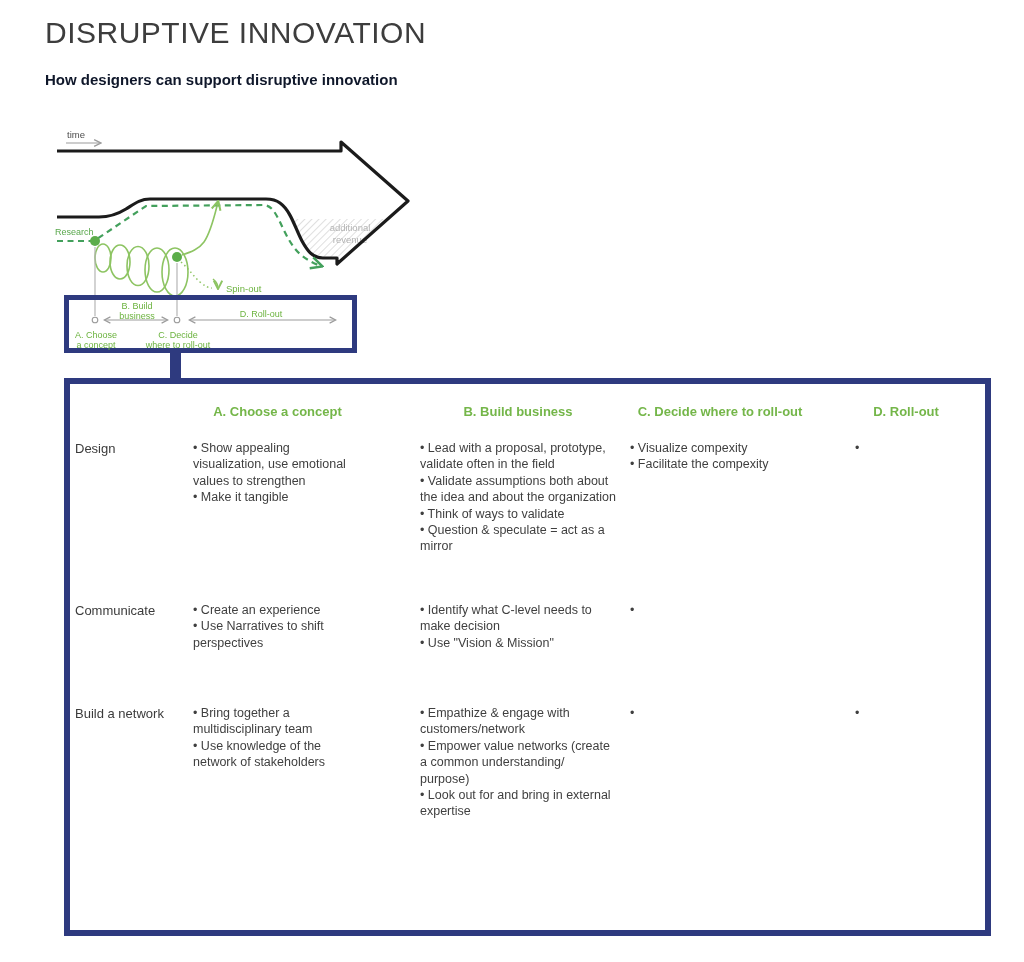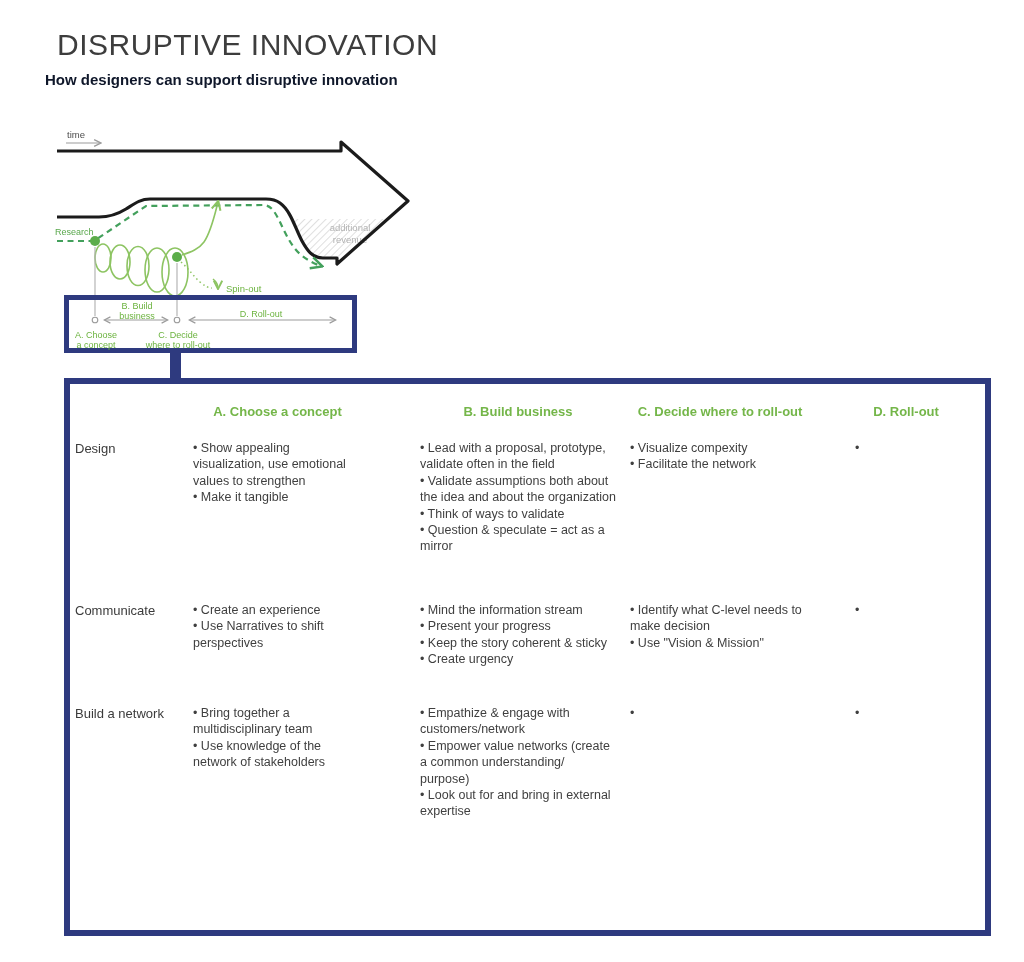--- a/index.html
+++ b/index.html
@@ -2,21 +2,21 @@
 <html><head>
 <meta charset="utf-8">
 <style>
   html,body{margin:0;padding:0;background:#ffffff;}
   body{
     width:1024px;height:962px;position:relative;overflow:hidden;
     font-family:"Liberation Sans","DejaVu Sans",sans-serif;
     -webkit-font-smoothing:antialiased;
   }
   .page-title{
-    position:absolute;left:45px;top:16px;margin:12px;
+    position:absolute;left:45px;top:16px;margin:0;
     font-size:30px;font-weight:400;letter-spacing:.5px;color:#3d3d3d;
   }
   .page-subtitle{
     position:absolute;left:45px;top:71px;margin:0;
     font-size:15px;font-weight:700;color:#0f172a;
   }
   .diagram-svg{position:absolute;left:0;top:0;}
 
   
   .matrix-panel{
@@ -136,37 +136,31 @@
           <div class="bullet">• Make it tangible</div>
         </div>
         <div class="mcell">
           <div class="bullet">• Lead with a proposal, prototype, validate often in the field</div>
           <div class="bullet">• Validate assumptions both about the idea and about the organization</div>
           <div class="bullet">• Think of ways to validate</div>
           <div class="bullet">• Question &amp; speculate = act as a mirror</div>
         </div>
         <div class="mcell">
           <div class="bullet">• Visualize compexity</div>
-          <div class="bullet">• Facilitate the network</div>
+          <div class="bullet">• Facilitate the compexity</div>
         </div>
         <div class="mcell">
           <div class="bullet">•</div>
         </div>
       </div>
       <div class="mrow body r1">
         <div class="mcell label">Communicate</div>
         <div class="mcell">
           <div class="bullet">• Create an experience</div>
           <div class="bullet">• Use Narratives to shift perspectives</div>
-        </div>
-        <div class="mcell">
-          <div class="bullet">• Mind the information stream</div>
-          <div class="bullet">• Present your progress</div>
-          <div class="bullet">• Keep the story coherent &amp; sticky</div>
-          <div class="bullet">• Create urgency</div>
         </div>
         <div class="mcell">
           <div class="bullet">• Identify what C-level needs to make decision</div>
           <div class="bullet">• Use "Vision &amp; Mission"</div>
         </div>
         <div class="mcell">
           <div class="bullet">•</div>
         </div>
       </div>
       <div class="mrow body r2">

